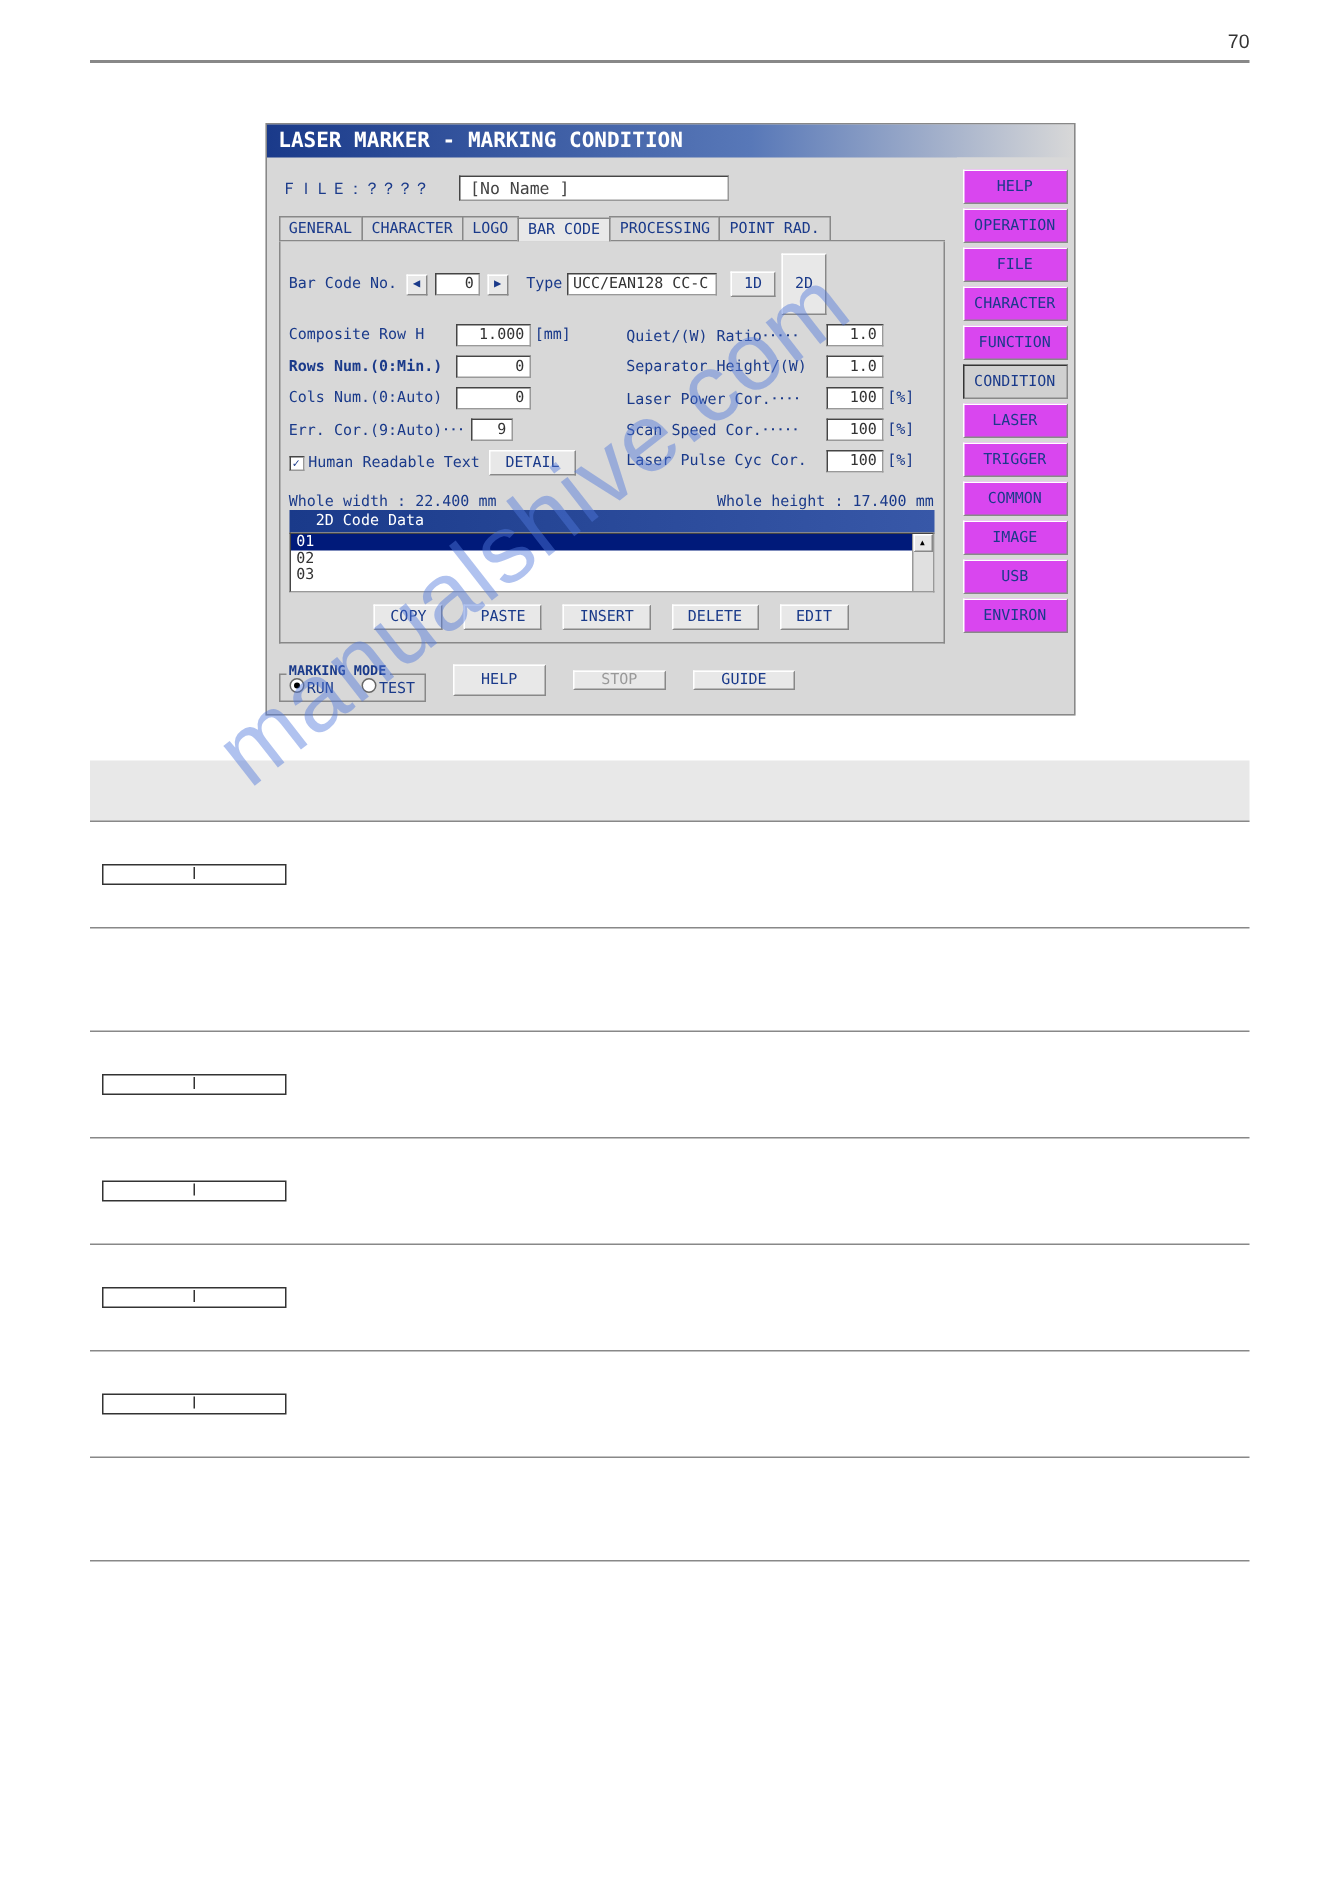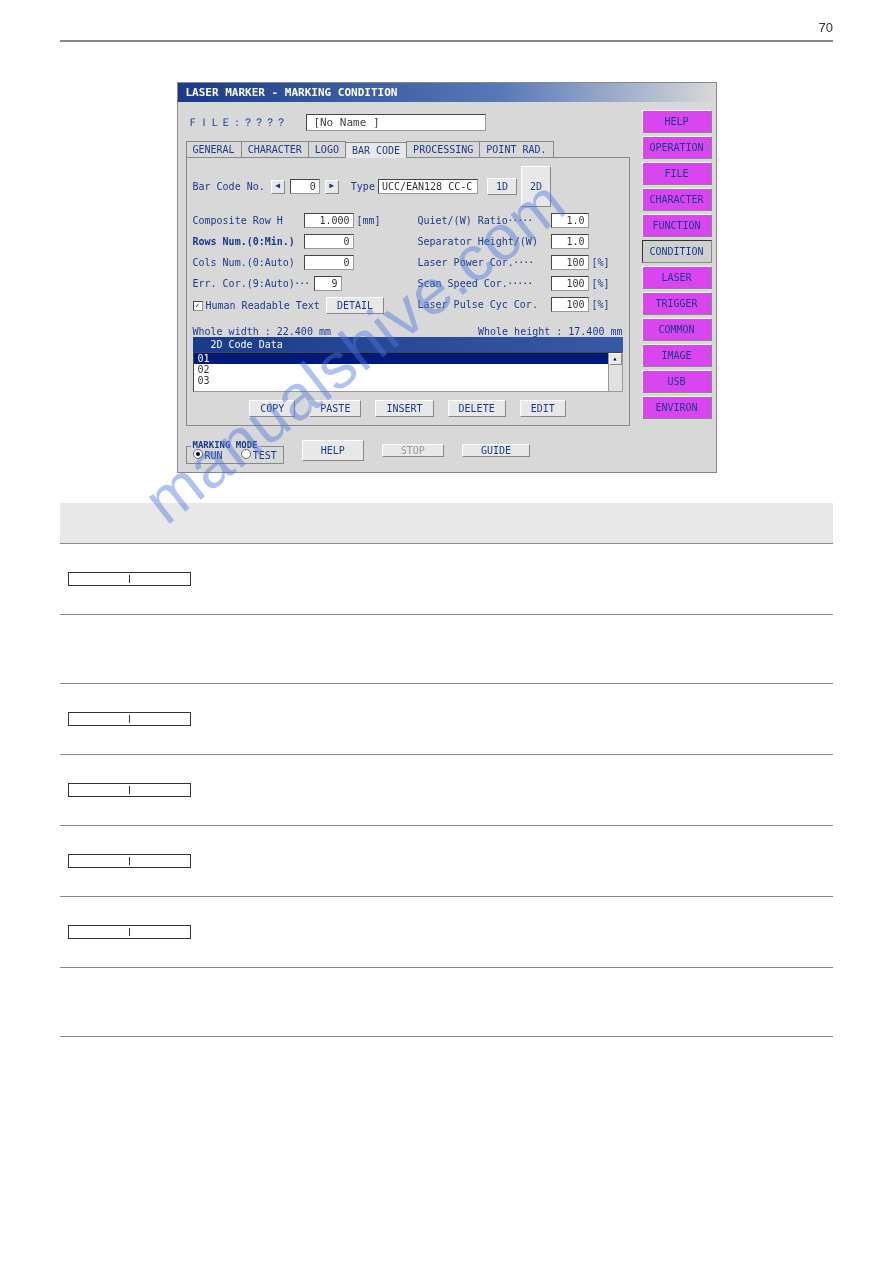--- a/index.html
+++ b/index.html
@@ -3,21 +3,21 @@
 <meta charset="utf-8">
 <style>
   * { box-sizing: border-box; margin: 0; padding: 0; }
   body { font-family: Arial, sans-serif; background: #fff; width: 893px; margin: 0 auto; position: relative; }
   .page { padding: 40px 60px; position: relative; }
   .top-rule { border-top: 2px solid #888; margin-bottom: 40px; width: 100%; }
   .page-num-top { position: absolute; top: 20px; right: 60px; font-size: 13px; color: #333; } 
   
   
   .app-window { width: 540px; margin: 0 auto 30px; background: #d8d8d8; border: 1px solid #888; font-family: "MS Gothic", monospace; font-size: 11px; position: relative; }
-  .titlebar { background: linear-gradient(to right, #1a3a8a 0%, #5878b8 60%, #d8d8d8 100%); color: #fff; padding: 3px 8px; font-size: 11px; font-weight: bold; }
+  .titlebar { background: linear-gradient(to right, #1a3a8a 0%, #5878b8 60%, #d8d8d8 100%); color: #fff; padding: 3px 8px; font-size: 14px; font-weight: bold; }
   .app-body { display: flex; }
   .main-pane { flex: 1; padding: 8px; }
   .side-pane { width: 78px; padding: 8px 4px; background: #d8d8d8; }
   .side-btn { display: block; width: 100%; background: #d946ef; border: 1px solid #888; border-top-color: #fff; border-left-color: #fff; padding: 5px 2px; font-size: 10px; margin-bottom: 3px; text-align: center; cursor: pointer; color: #1a3a8a; }
   .side-btn.active { border: 1px inset #888; background: #d0d0d0; }
   
   .file-row { background: #d8d8d8; padding: 4px 2px 10px; font-size: 11px; color: #1a3a8a; }
   .file-field { display: inline-block; background: #fff; border: 1px inset #999; padding: 1px 6px; font-size: 11px; color: #444; }
   
   .tabstrip { display: flex; border-bottom: 1px solid #888; }

